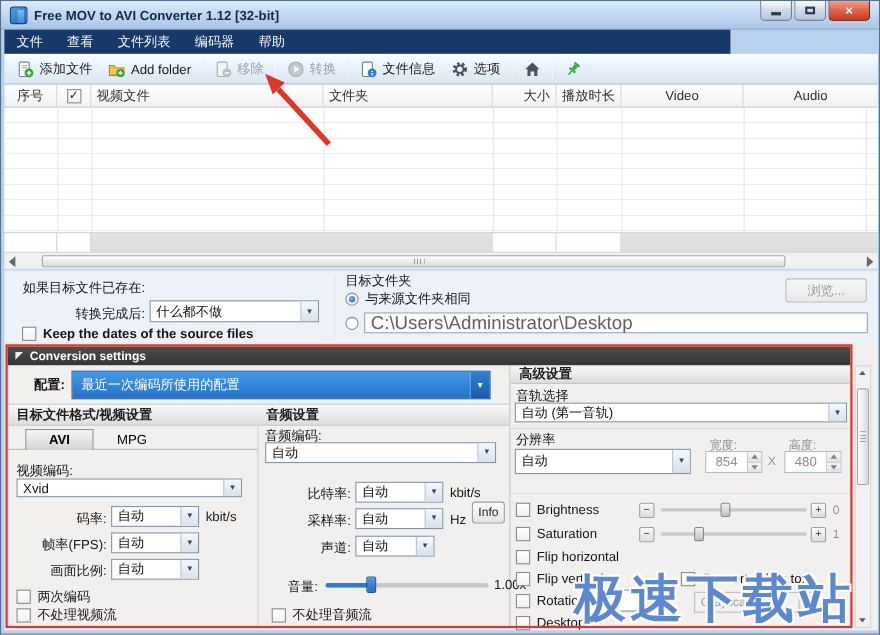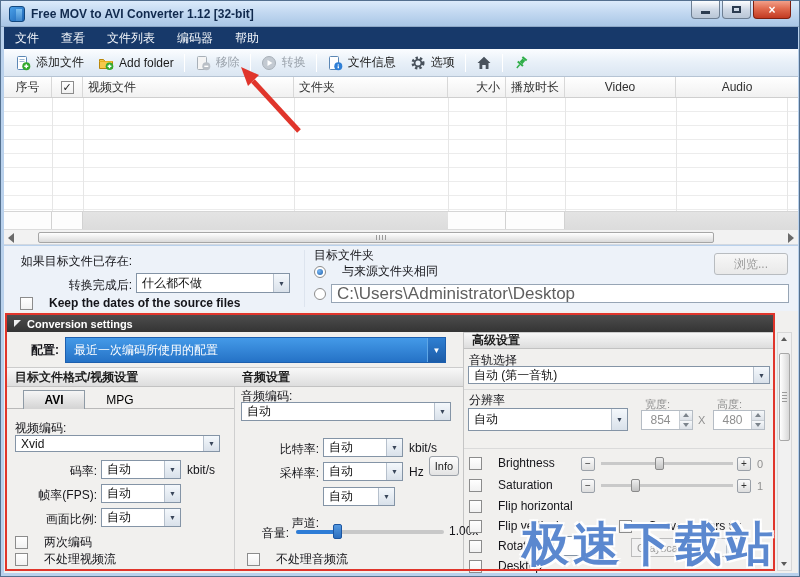--- a/index.html
+++ b/index.html
@@ -20,21 +20,21 @@
   .title-text{font-size:12px;color:#10294d;font-weight:bold;}
   .winbtns{position:absolute;right:8px;top:0;display:flex;gap:2px;}
   .wbtn{width:29px;height:18px;border:1px solid #6e7f93;border-top:none;
     border-radius:0 0 4px 4px;background:linear-gradient(#fdfeff,#cfd9e6 50%,#b9c6d6);
     display:flex;align-items:center;justify-content:center;}
   .wbtn.close{width:38px;background:linear-gradient(#f2a089,#e06a4e 45%,#c23a22);
     border-color:#7e1f10;color:#fff;font-size:12px;font-weight:bold;}
   .glyph-min{width:9px;height:3px;background:#2c3c50;margin-top:6px;}
   .glyph-max{width:9px;height:7px;border:2px solid #2c3c50;}
   
-  .menubar{left:3px;top:26px;width:794px;height:22px;background:#17396a;
+  .menubar{left:3px;top:26px;width:660px;height:22px;background:#17396a;
     display:flex;align-items:center;}
   .menu-item{color:#f4f7fb;font-size:12px;padding:3px 11px;cursor:default;}
   
   .toolbar{left:3px;top:48px;width:794px;height:28px;
     background:linear-gradient(#fbfdff,#e8f0f8 50%,#dbe6f2);
     border-bottom:1px solid #b6c4d4;display:flex;align-items:center;padding-left:4px;}
   .tbtn{display:flex;align-items:center;gap:5px;padding:0 7px;height:24px;
     font-size:12px;color:#1b1b1b;}
   .tbtn.disabled{color:#9aa2ab;}
   .tsep{width:1px;height:18px;background:#c2ccd8;margin:0 3px;border-right:1px solid #fff;}
@@ -75,21 +75,21 @@
   .rlabel{font-size:12px;color:#15151a;text-align:right;}
   .combo{display:flex;align-items:center;background:#fff;border:1px solid #8494a6;
     font-size:12px;color:#111;padding-left:5px;overflow:hidden;}
   .combo .cv{white-space:nowrap;overflow:hidden;flex:1;}
   .combo .carr{width:16px;align-self:stretch;flex:none;margin-left:auto;
     background:linear-gradient(#f4f8fc,#d9e1ea);border-left:1px solid #b6c0cc;
     display:flex;align-items:center;justify-content:center;font-size:7px;color:#39465a;}
   .combo.disabled{background:#f2f2f2;color:#9a9a9a;border-color:#bcbcbc;}
   .cb{width:13px;height:13px;background:linear-gradient(#ffffff,#f1f1f1);
     border:1px solid #8c8c8c;flex:none;}
-  .cbrow{display:flex;align-items:center;gap:16px;font-size:12px;color:#15151a;}
+  .cbrow{display:flex;align-items:center;gap:6px;font-size:12px;color:#15151a;}
   .rad{width:12px;height:12px;border-radius:50%;border:1px solid #8c8c8c;background:#fff;
     flex:none;display:flex;align-items:center;justify-content:center;}
   .rad.sel::after{content:"";width:6px;height:6px;border-radius:50%;
     background:radial-gradient(circle at 35% 35%,#7ab8f5,#1e5fa8);}
   .btn{display:flex;align-items:center;justify-content:center;font-size:12px;
     border:1px solid #9aa0a8;border-radius:3px;background:linear-gradient(#fdfdfd,#e3e3e3);color:#222;}
   .btn.disabled{color:#9b9b9b;border-color:#b8bcc0;background:linear-gradient(#f7f7f7,#e9e9e9);}
   .pathbox{background:#fff;border:1px solid #97a5b5;font-size:17px;color:#5f5f5f;
     display:flex;align-items:center;padding:0 5px;}
   
@@ -384,21 +384,21 @@
   <div class="abs flabel" style="left:408px;top:440px;">kbit/s</div>
 
   <div class="abs rlabel" style="left:250px;top:464px;width:68px;">采样率:</div>
   <div class="abs combo" style="left:322px;top:461px;width:80px;height:19px;">
     <span class="cv">自动</span>
       <span class="carr">▼</span>
   </div>
   <div class="abs flabel" style="left:408px;top:464px;">Hz</div>
   <div class="abs btn" style="left:428px;top:455px;width:30px;height:20px;font-size:11px;">Info</div>
 
-  <div class="abs rlabel" style="left:250px;top:514px;width:68px;">声道:</div>
+  <div class="abs rlabel" style="left:250px;top:489px;width:68px;">声道:</div>
   <div class="abs combo" style="left:322px;top:486px;width:72px;height:19px;">
     <span class="cv">自动</span>
       <span class="carr">▼</span>
   </div>
 
   <div class="abs rlabel" style="left:252px;top:524px;width:36px;">音量:</div>
   <div class="slider-track" style="left:295px;top:529px;width:148px;"></div>
   <div class="slider-fill" style="left:295px;top:529px;width:42px;"></div>
   <div class="vol-thumb" style="left:332px;top:523px;"></div>
   <div class="abs flabel" style="left:448px;top:523px;">1.00x</div>

